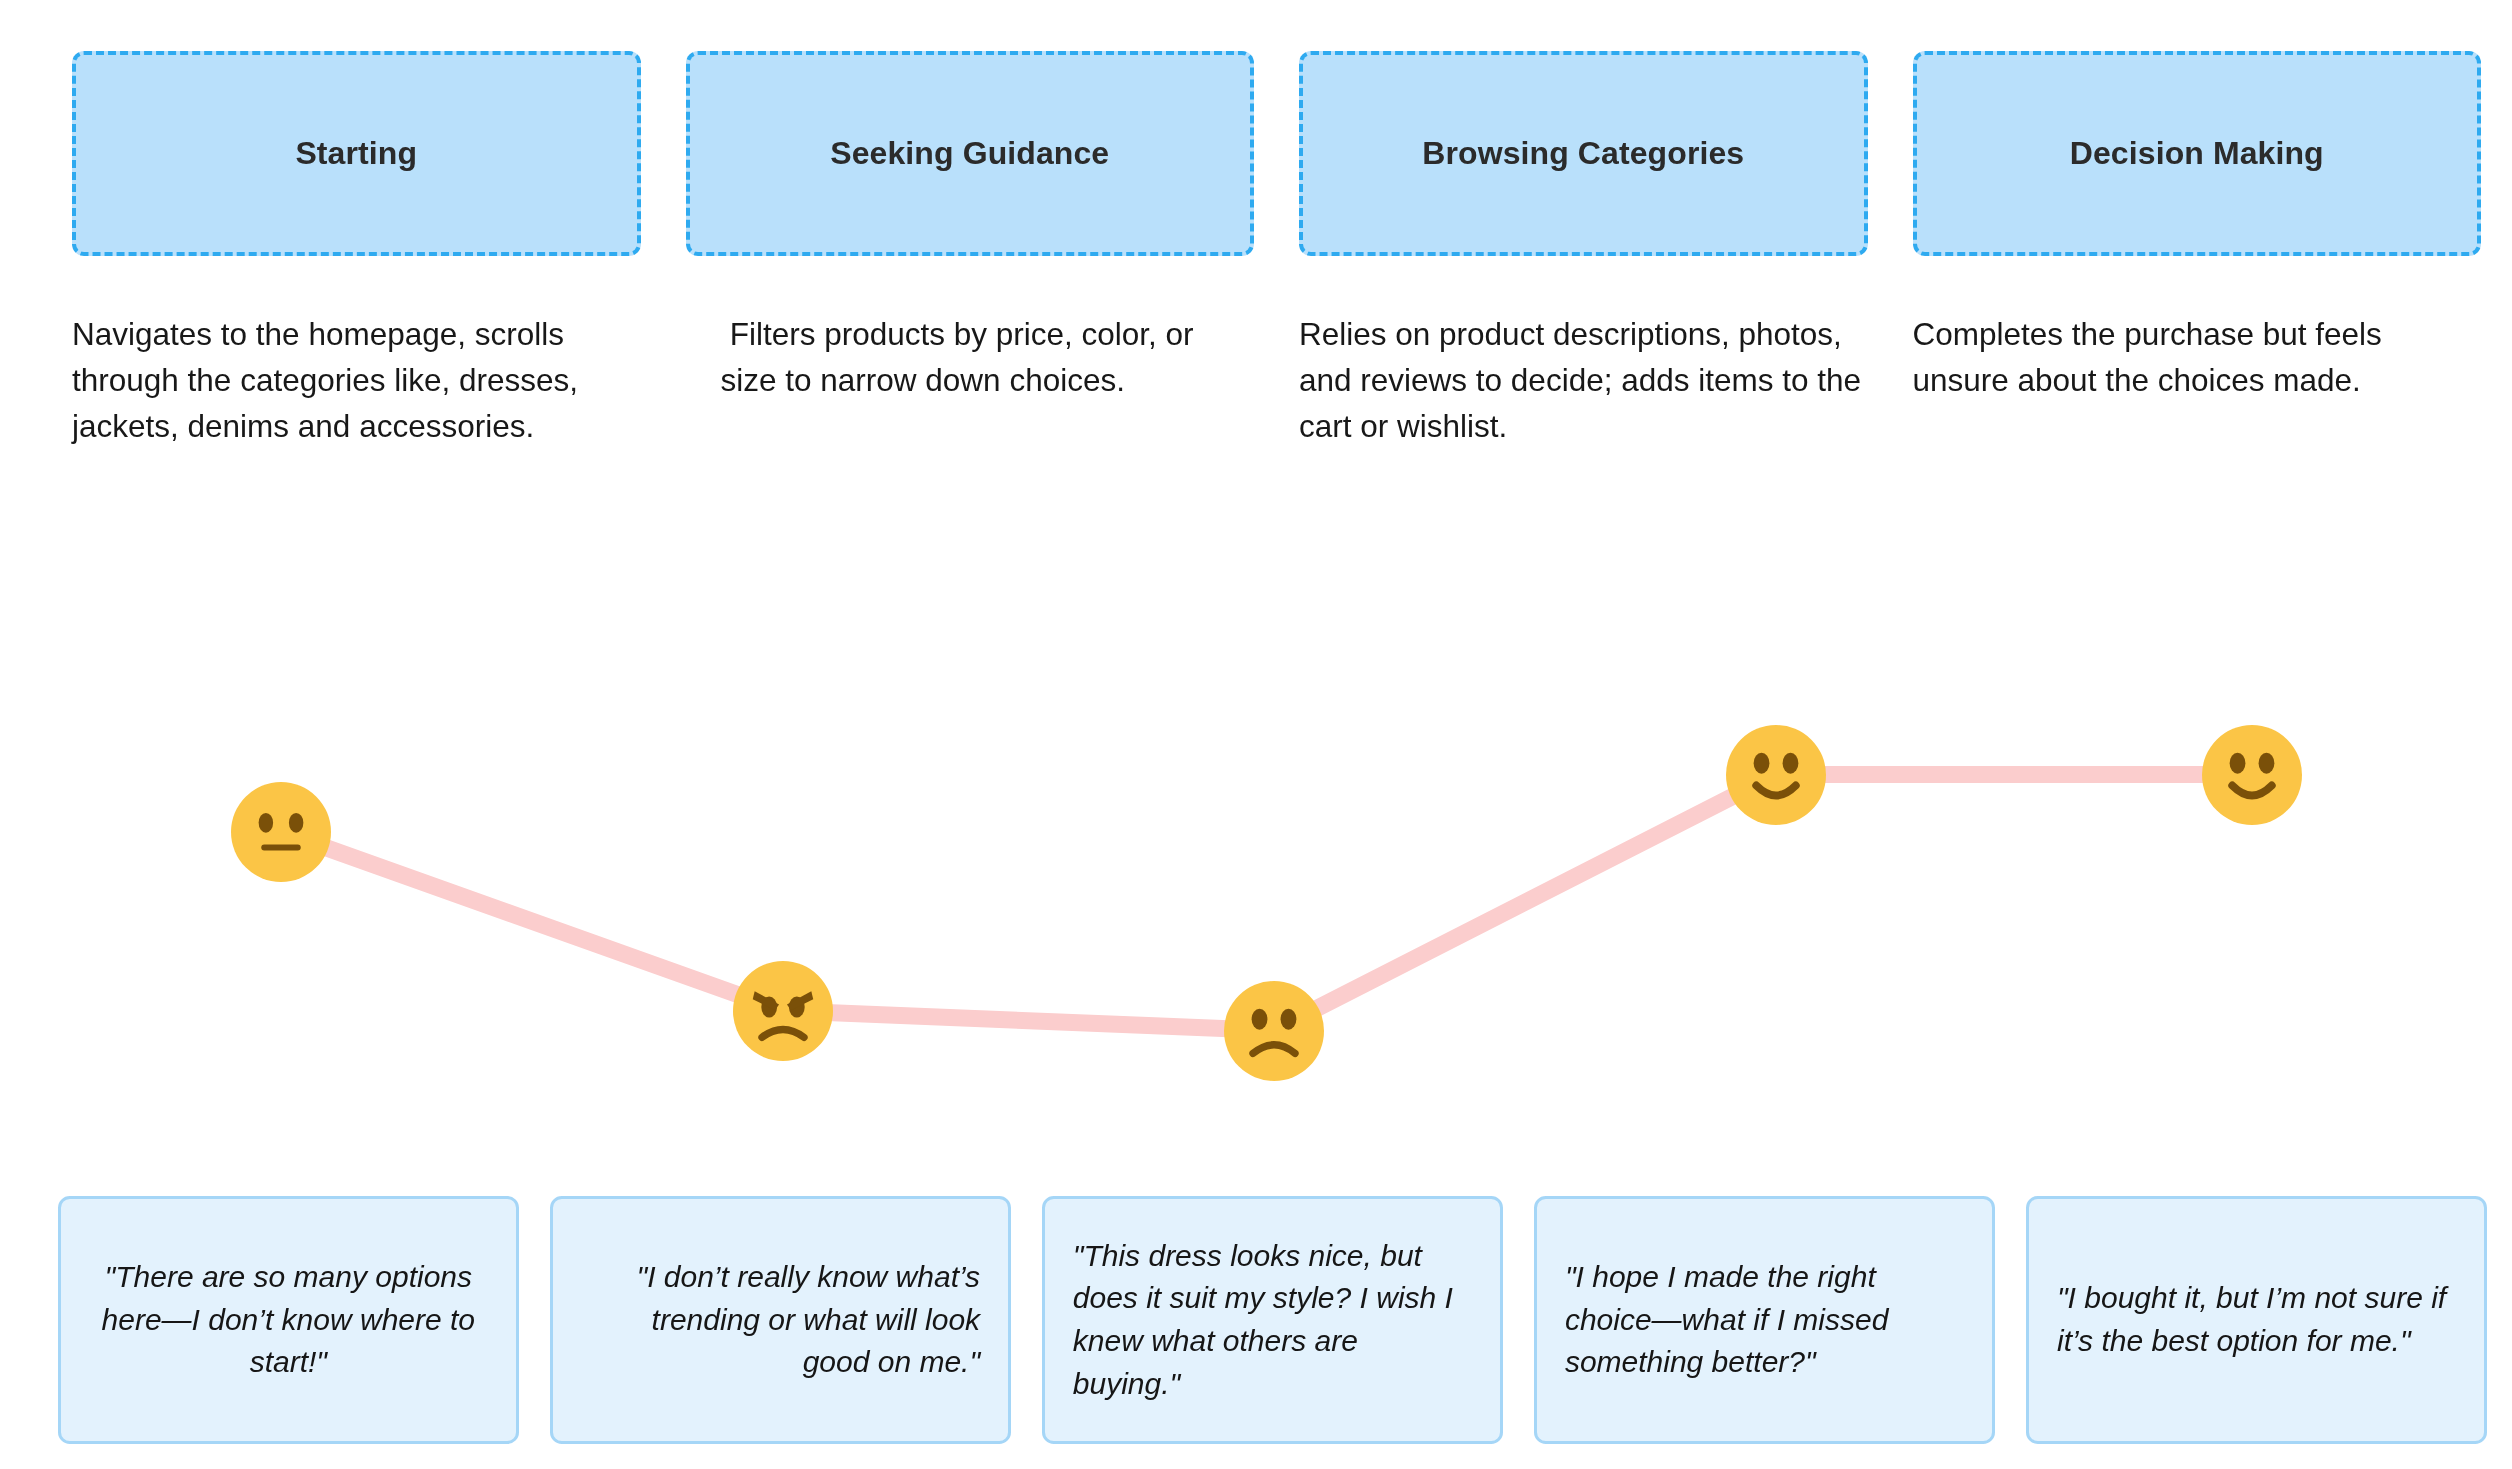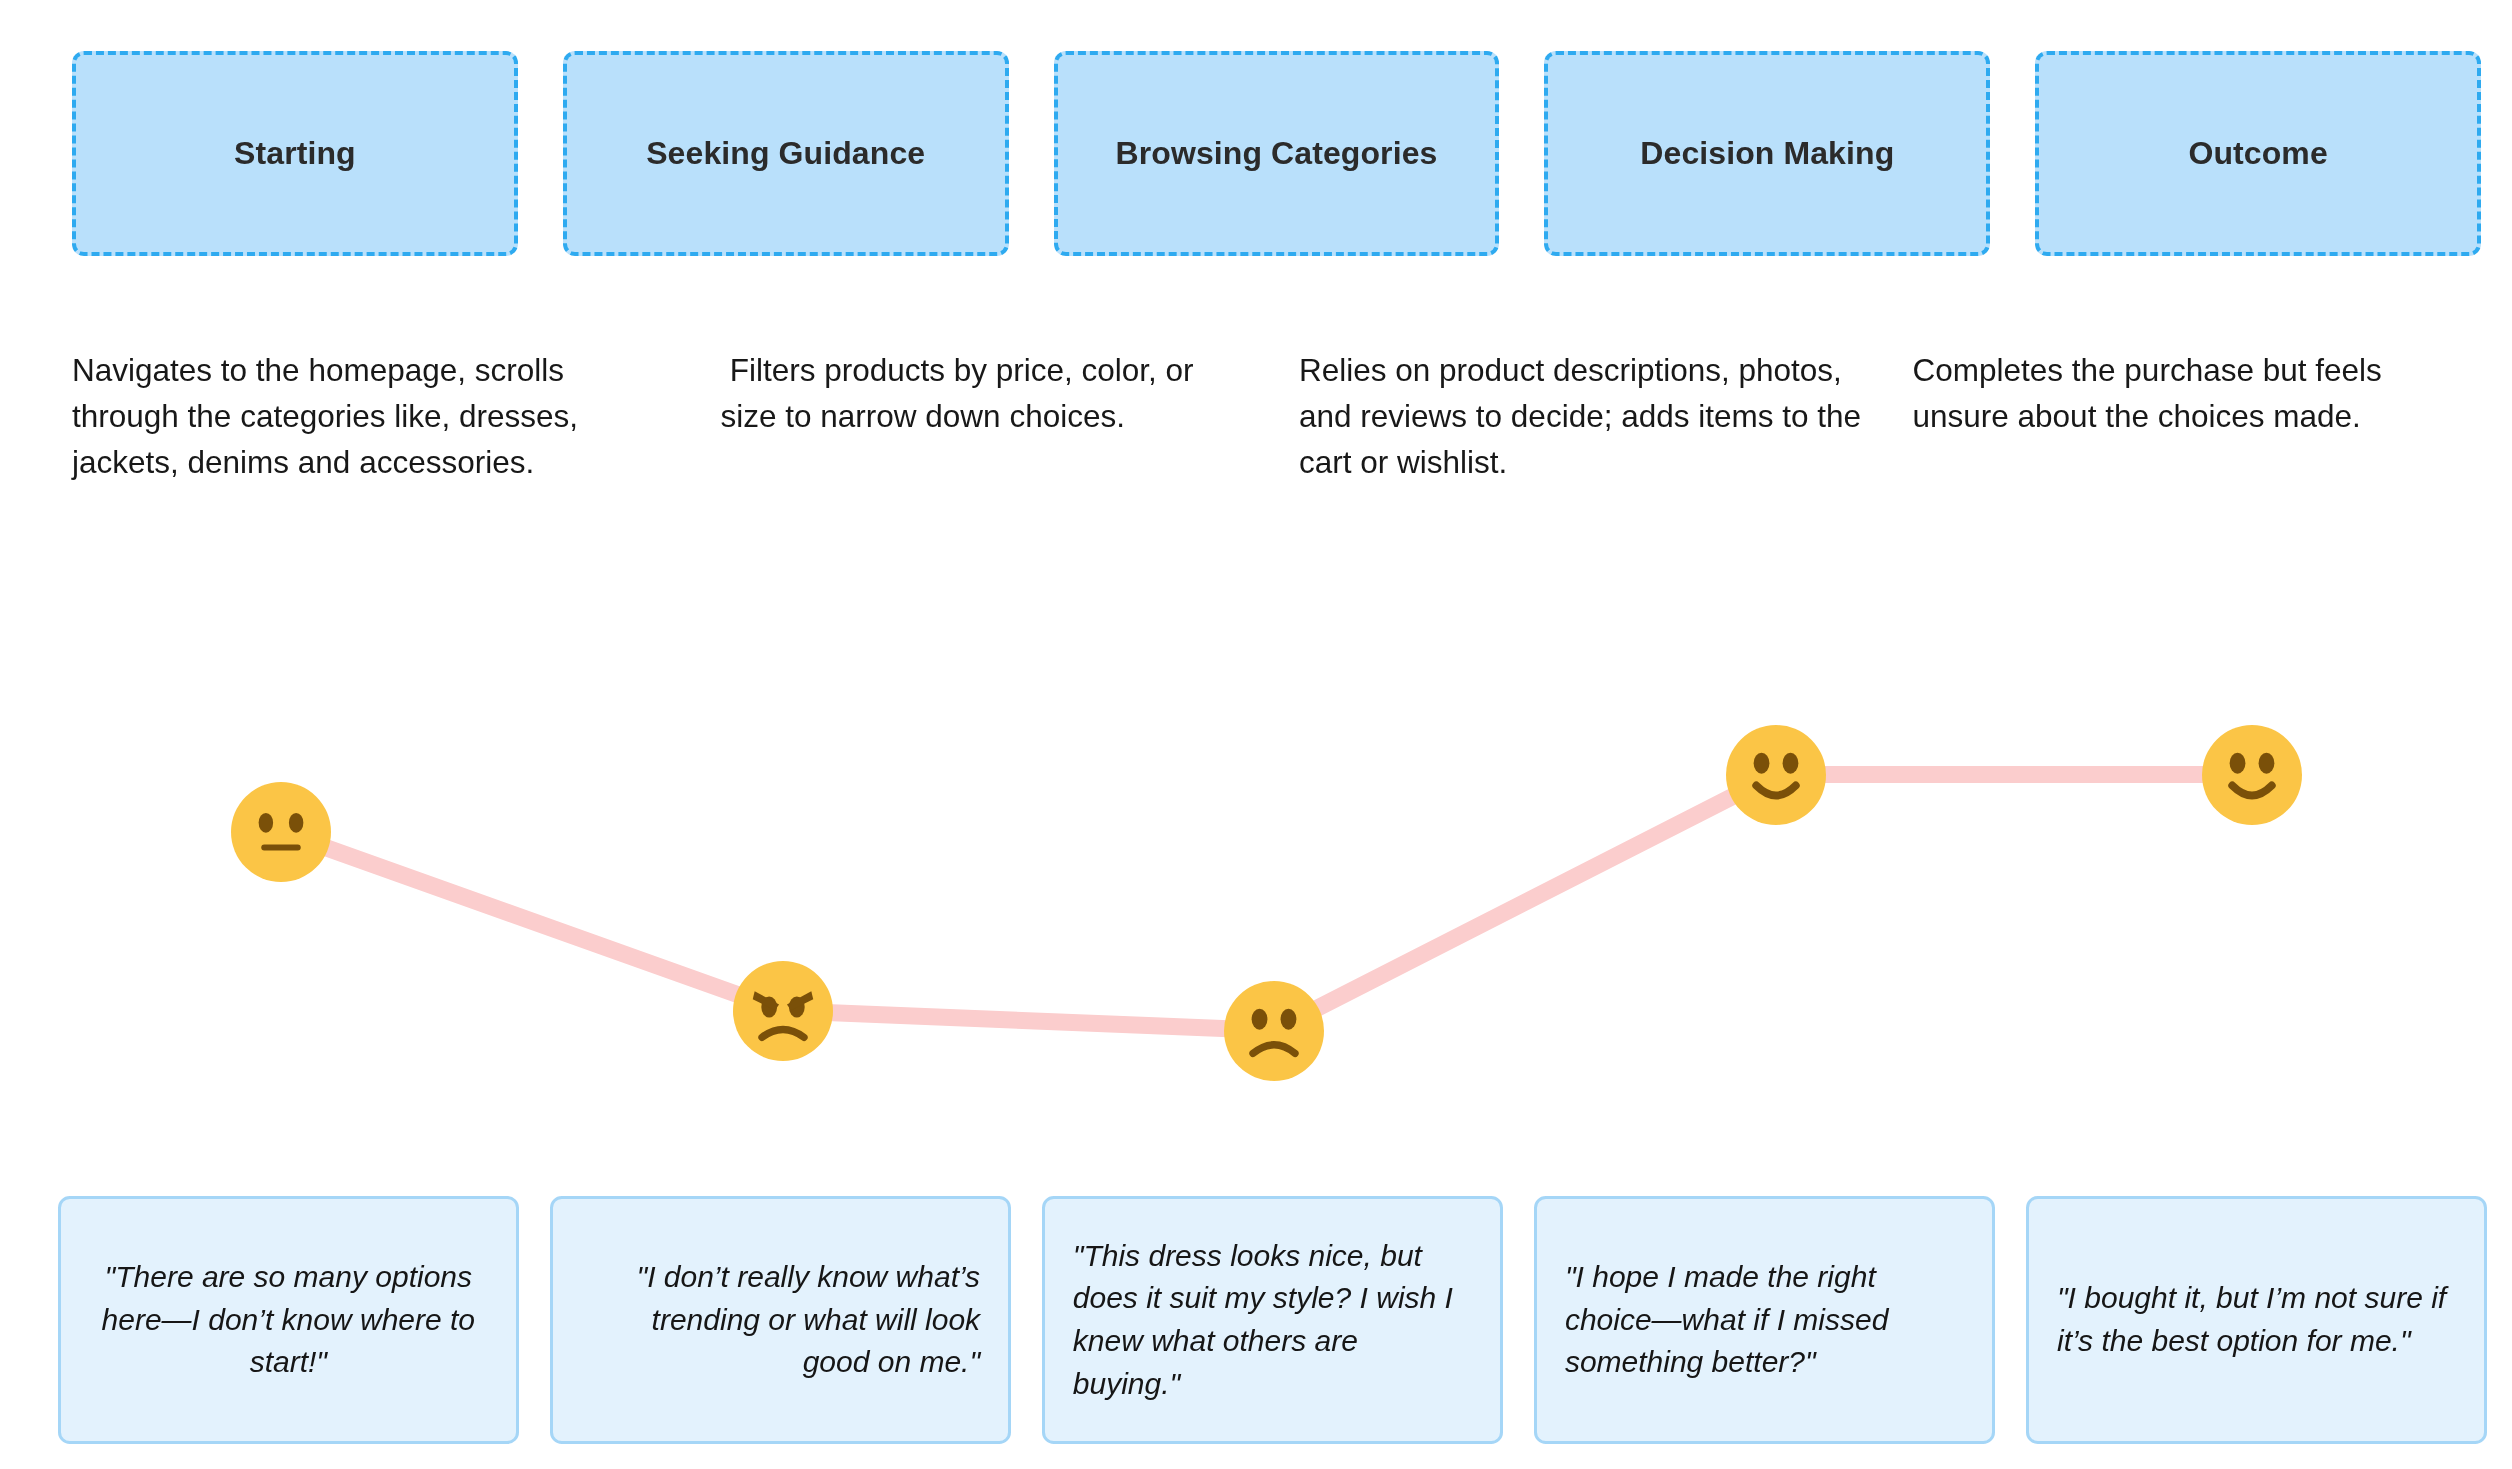--- a/index.html
+++ b/index.html
@@ -44,21 +44,21 @@
     font-size: 32px;
     font-weight: bold;
     color: #2b2b2b;
     letter-spacing: 0.1px;
     text-align: center;
   }
 
   
   .desc-row {
     position: absolute;
-    top: 348px;
+    top: 312px;
     left: 72px;
     width: 2409px;
     display: flex;
     gap: 45px;
   }
   .desc-cell {
     flex: 1 1 0;
     box-sizing: border-box;
   }
   .desc-text {
@@ -136,23 +136,20 @@
     </div>
     <div class="stage-box">
       <span class="stage-label">Seeking Guidance</span>
     </div>
     <div class="stage-box">
       <span class="stage-label">Browsing Categories</span>
     </div>
     <div class="stage-box">
       <span class="stage-label">Decision Making</span>
     </div>
-    <div class="stage-box">
-      <span class="stage-label">Outcome</span>
-    </div>
   </div>
 
   <div class="desc-row">
     <div class="desc-cell">
       <div class="desc-text">Navigates to the homepage, scrolls through the categories like, dresses, jackets, denims and accessories.</div>
     </div>
     <div class="desc-cell indent">
       <div class="desc-text">Filters products by price, color, or size to narrow down choices.</div>
     </div>
     <div class="desc-cell">

